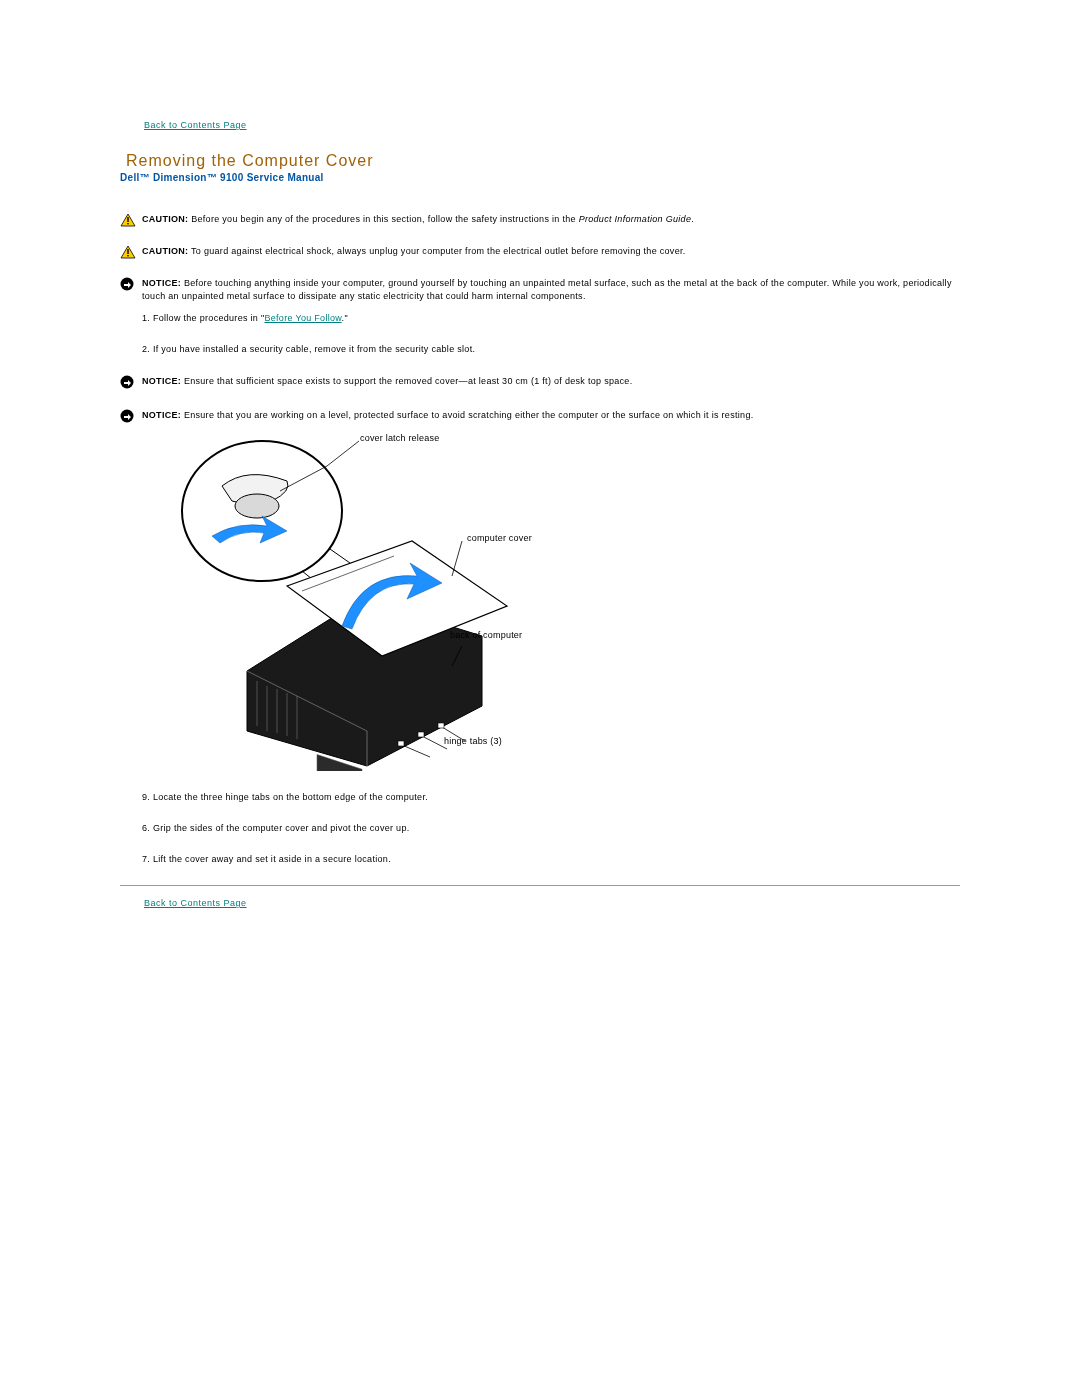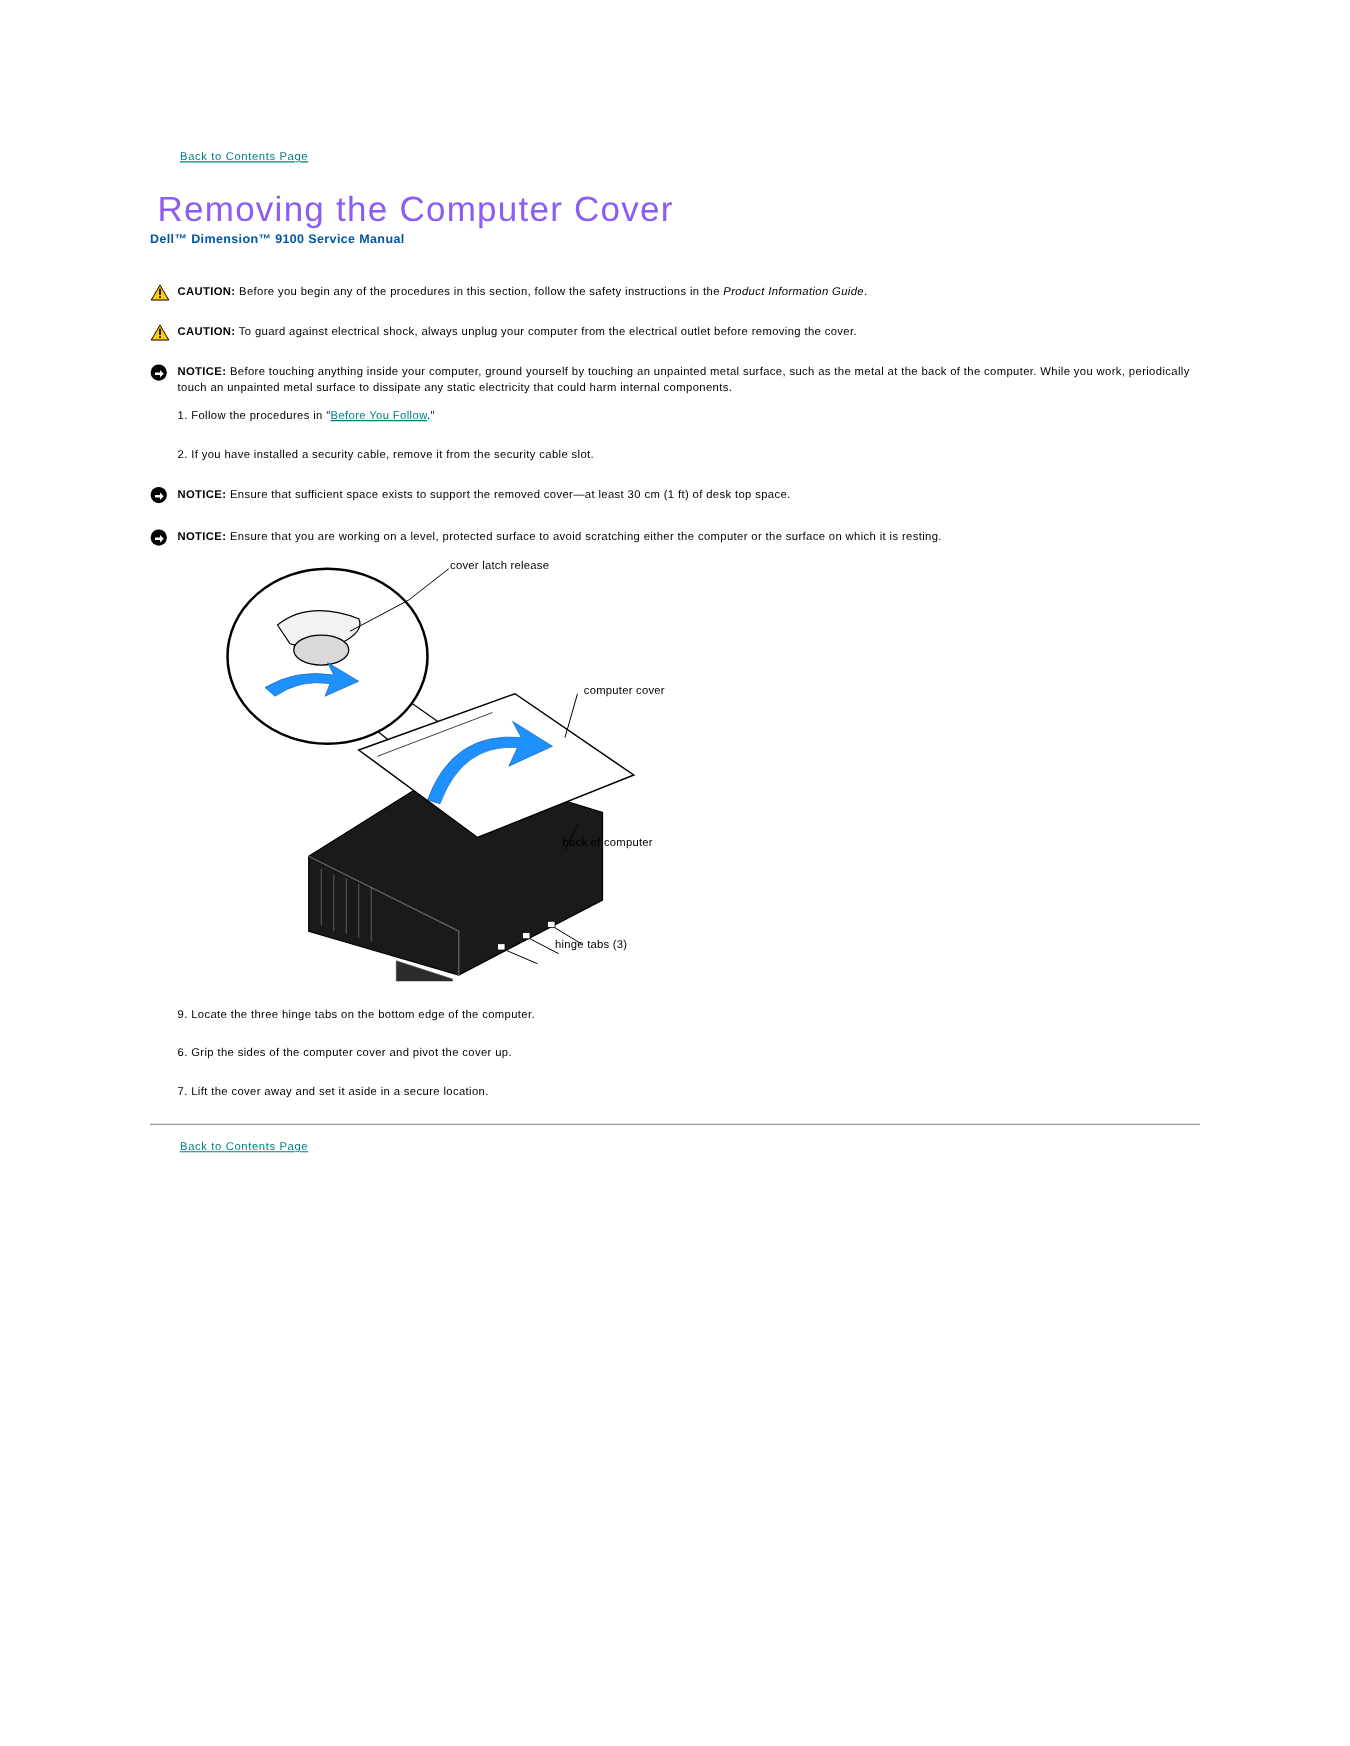--- a/index.html
+++ b/index.html
@@ -15,22 +15,22 @@
     padding: 120px 120px 0 120px;
   }
   .back-link {
     color: #008080;
     text-decoration: underline;
     font-size: 9px;
     letter-spacing: 0.5px;
     margin-left: 24px;
   }
   .title {
-    color: #8b5cf6;
-    font-size: 28px;
+    color: #a16207;
+    font-size: 16px;
     font-weight: normal;
     margin: 22px 0 2px 6px;
     letter-spacing: 1px;
   }
   .subtitle {
     color: #0055A5;
     font-size: 10px;
     font-weight: bold;
     margin: 0 0 30px 0;
     letter-spacing: 0.3px;
@@ -223,21 +223,21 @@
       <line x1="313" y1="310" x2="290" y2="296" stroke="#000" stroke-width="0.8"></line>
       <line x1="295" y1="318" x2="270" y2="305" stroke="#000" stroke-width="0.8"></line>
       <line x1="278" y1="326" x2="250" y2="314" stroke="#000" stroke-width="0.8"></line>
 
       <rect x="286" y="292" width="6" height="5" fill="#fff" stroke="#000" stroke-width="0.6"></rect>
       <rect x="266" y="301" width="6" height="5" fill="#fff" stroke="#000" stroke-width="0.6"></rect>
       <rect x="246" y="310" width="6" height="5" fill="#fff" stroke="#000" stroke-width="0.6"></rect>
     </svg>
     <div class="label" style="left:208px; top:2px;">cover latch release</div>
     <div class="label" style="left:315px; top:102px;">computer cover</div>
-    <div class="label" style="left:298px; top:224px;">back of computer</div>
+    <div class="label" style="left:298px; top:199px;">back of computer</div>
     <div class="label" style="left:292px; top:305px;">hinge tabs (3)</div>
   </div>
 
   <ol style="margin-top:20px;">
     <li>9.  Locate the three hinge tabs on the bottom edge of the computer.</li>
     <li>6.  Grip the sides of the computer cover and pivot the cover up.</li>
     <li>7.  Lift the cover away and set it aside in a secure location.</li>
   </ol>
 
   <hr>

